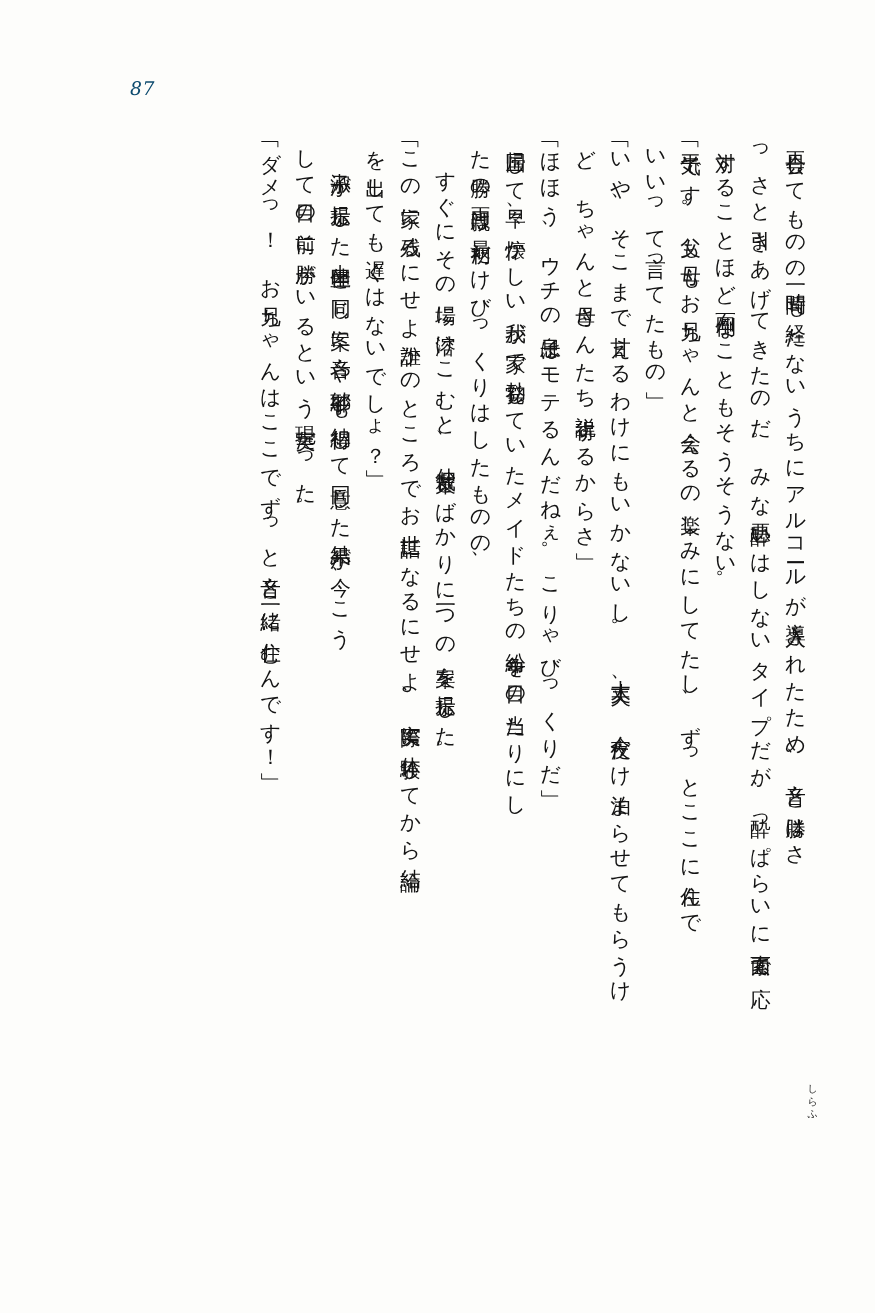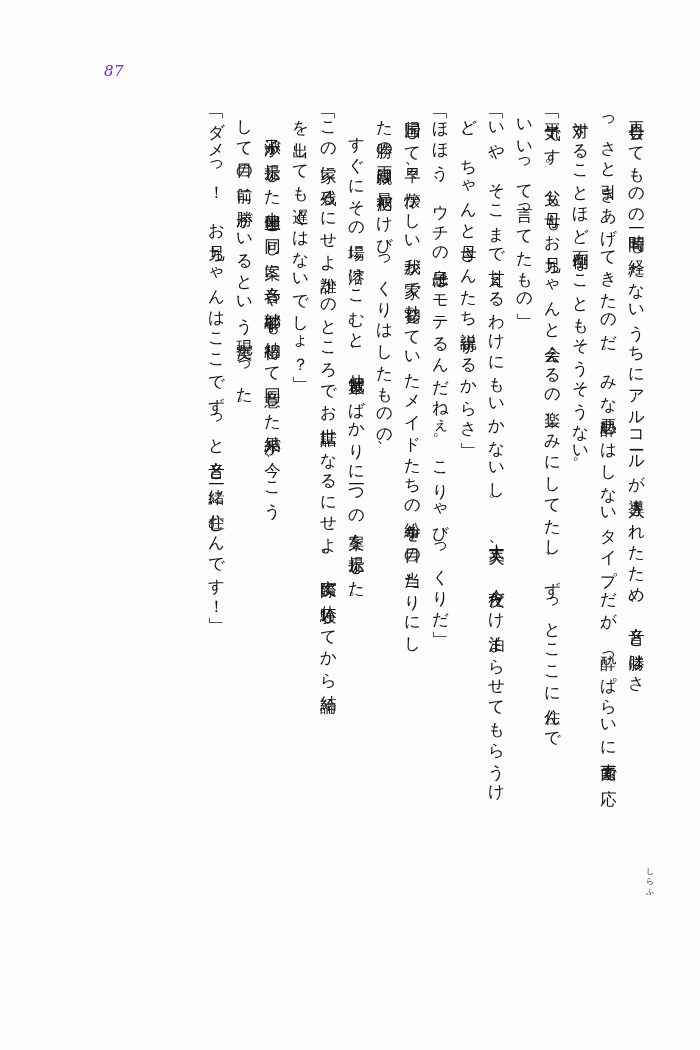--- a/index.html
+++ b/index.html
@@ -21,21 +21,21 @@
     background: #fdfdfb;
   }
   
   #page-number {
     position: absolute;
     top: 62px;
     left: 104px;
     font-family: "DejaVu Serif", "Liberation Serif", serif;
     font-style: italic;
     font-size: 15px;
-    color: #6d28d9;
+    color: #0c4a6e;
     letter-spacing: 0.5px;
   }
   
   #text-block {
     position: absolute;
     top: 108px;
     right: 56px;
     height: 880px;
     width: 560px;
     display: flex;

